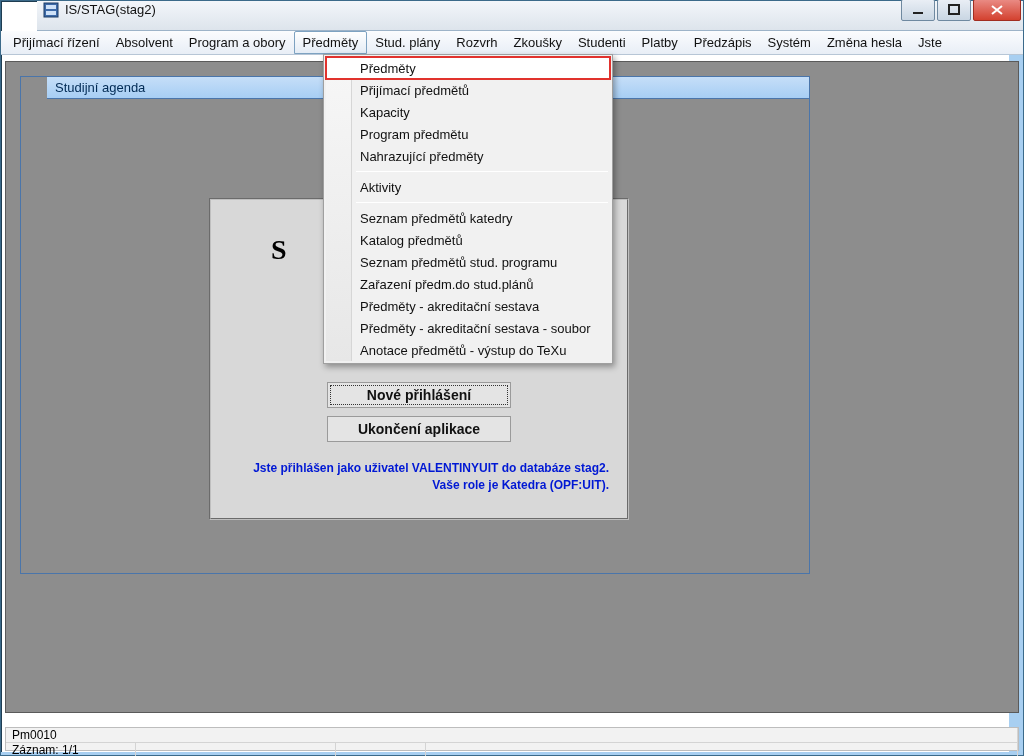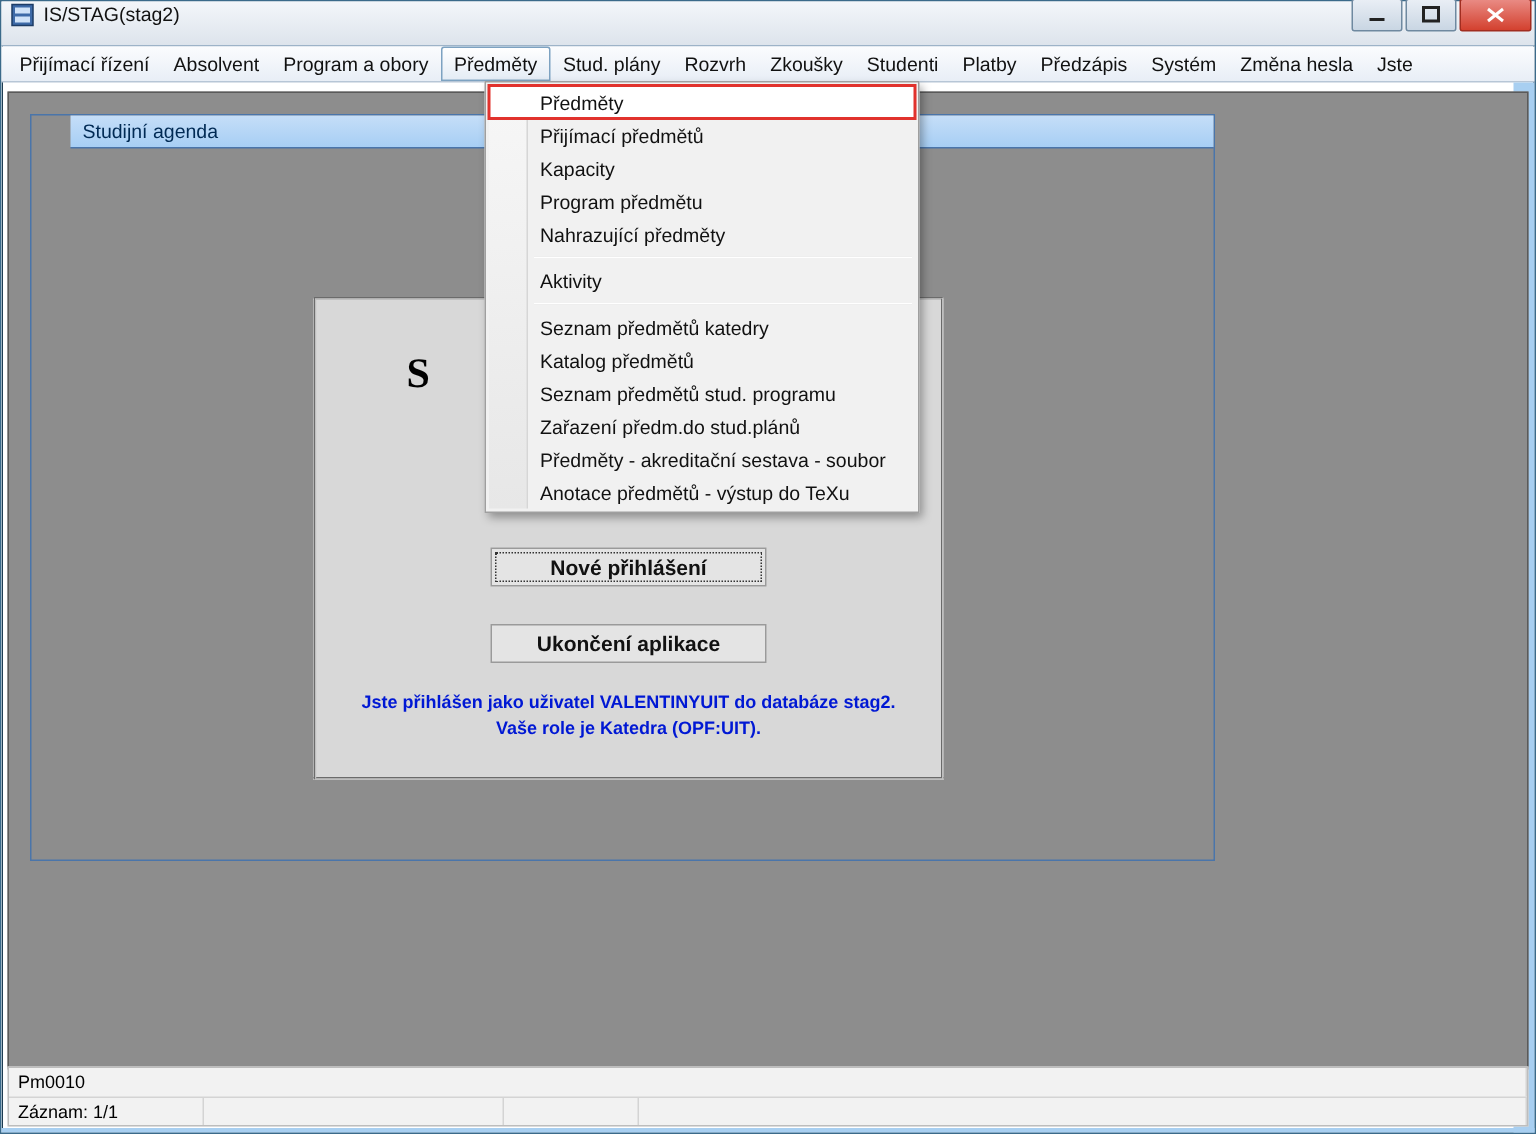--- a/index.html
+++ b/index.html
@@ -1,20 +1,20 @@
 <!DOCTYPE html>
 <html><head>
 <meta charset="utf-8">
 <style>
   * { box-sizing: border-box; margin: 0; padding: 0; }
   html, body { width: 1024px; height: 756px; overflow: hidden; font-family: "Segoe UI", Tahoma, sans-serif; font-size: 13px; background: #5a8fb0; }
 
   
   .window { position: absolute; left: 0; top: 0; width: 1024px; height: 756px; border: 1px solid #3b6a8a; background: #fff; box-shadow: 0 0 0 1px #1f3d52 inset; }
-  .titlebar { height: 30px; background: linear-gradient(#f3f6fa, #dde4ec); border-bottom: 1px solid #9db3c8; display: flex; align-items: center; padding: 0 2px 12px 6px; }
+  .titlebar { height: 30px; background: linear-gradient(#f3f6fa, #dde4ec); border-bottom: 1px solid #9db3c8; display: flex; align-items: center; padding: 0 2px 12px 6px; margin-left: 36px; }
   .titlebar .app-icon { width: 16px; height: 16px; margin-right: 6px; display: inline-flex; align-items: center; justify-content: center; }
   .titlebar .title { flex: 1; color: #111; font-size: 13px; }
   .win-controls { display: flex; gap: 0; margin-left: auto; }
   .win-btn { width: 34px; height: 22px; border: 1px solid #6f89a0; background: linear-gradient(#e9eef5,#c9d6e3); display: inline-flex; align-items: center; justify-content: center; font-size: 12px; border-radius: 2px; margin-left: 2px; }
   .win-btn.close-btn { width: 48px; background: linear-gradient(#e98a83,#d3412f); border-color: #a12d20; color: #fff; font-weight: bold; }
 
   
   .menubar { height: 24px; background: linear-gradient(#fbfcfe,#e8eef6); border-bottom: 1px solid #b7c6d6; display: flex; align-items: stretch; padding: 0 4px; }
   .menu-item { padding: 2px 8px; display: inline-flex; align-items: center; cursor: default; color: #111; }
   .menu-item.active { border: 1px solid #7da2c1; background: linear-gradient(#ffffff,#e4ecf5); border-radius: 2px 2px 0 0; }
@@ -23,35 +23,35 @@
   .client { position: absolute; left: 4px; right: 4px; top: 60px; bottom: 42px; background: #8d8d8d; border: 1px solid #5a5a5a; }
 
   
   .subwindow { position: absolute; left: 14px; top: 14px; width: 790px; height: 498px; border: 1px solid #4a75aa; background: #8d8d8d; padding-left: 26px; }
   .sub-titlebar { height: 22px; background: linear-gradient(#c5def8,#a7cef4); border-bottom: 1px solid #4a75aa; color: #002a54; padding: 0 8px; display: flex; align-items: center; font-size: 13px; }
   .sub-client { position: absolute; left: 0; right: 0; top: 22px; bottom: 0; }
 
   
   .login-panel { position: absolute; left: 188px; top: 99px; width: 420px; height: 322px; background: #d8d8d8; border: 2px groove #bfbfbf; }
   .login-inner { position: absolute; left: 0; right: 0; bottom: 24px; display: flex; flex-direction: column; align-items: center; gap: 8px; }
-  .login-btn { width: 184px; height: 26px; background: #e4e4e4; border: 1px solid #9a9a9a; font-size: 14px; font-weight: bold; color: #111; margin-top: 17px; }
+  .login-btn { width: 184px; height: 26px; background: #e4e4e4; border: 1px solid #9a9a9a; font-size: 14px; font-weight: bold; color: #111; }
   .login-btn.primary { outline: 1px dotted #333; outline-offset: -4px; }
-  .status-text { color: #0018d4; font-weight: bold; font-size: 12px; text-align: center; width: 380px; line-height: 1.4; margin-top: 10px; }
+  .status-text { color: #0018d4; font-weight: bold; font-size: 12px; text-align: right; width: 380px; line-height: 1.4; margin-top: 10px; }
   .big-s { position: absolute; left: 60px; top: 34px; font-size: 28px; font-weight: bold; color: #000; font-family: "Times New Roman", serif; }
 
   
   .dropdown { position: absolute; top: 53px; left: 322px; width: 290px; background: #f1f1f1; border: 1px solid #9f9f9f; box-shadow: 2px 3px 6px rgba(0,0,0,0.35); z-index: 50; padding: 2px 2px; }
   .dropdown .gutter { position: absolute; left: 2px; top: 2px; bottom: 2px; width: 26px; background: linear-gradient(#f7f7f7,#e7e7e7); border-right: 1px solid #d6d6d6; }
   .dd-item { position: relative; height: 22px; display: flex; align-items: center; padding-left: 34px; padding-right: 14px; color: #111; cursor: default; white-space: nowrap; }
   .dd-item.disabled { color: #8f8f8f; }
   .dd-item.highlight { outline: 2px solid #e1322d; outline-offset: -1px; background: #fff; z-index: 2; }
   .dd-sep { height: 1px; margin: 4px 2px 4px 30px; background: #c7c7c7; border-bottom: 1px solid #fff; }
 
   
-  .statusbar { position: absolute; left: 4px; right: 4px; bottom: 4px; height: 40px; background: #f2f2f2; border: 1px solid #bdbdbd; display: flex; flex-direction: column; }
+  .statusbar { position: absolute; left: 4px; right: 4px; bottom: 4px; height: 24px; background: #f2f2f2; border: 1px solid #bdbdbd; display: flex; flex-direction: column; }
   .status-row { flex: 1; display: flex; align-items: center; border-top: 1px solid #d4d4d4; }
   .status-row:first-child { border-top: none; }
   .status-cell { height: 100%; display: flex; align-items: center; padding: 0 6px; border-right: 1px solid #d4d4d4; font-size: 12px; }
   .status-cell.wide { flex: 1; }
 
   .right-blue { position: absolute; right: 0; top: 54px; bottom: 0; width: 14px; background: #a8cff1; }
   .bottom-blue { position: absolute; left: 0; right: 0; bottom: 0; height: 3px; background: #a8cff1; }
 </style>
 </head>
 <body>
@@ -127,20 +127,21 @@
       <div class="dd-item">Kapacity</div>
       <div class="dd-item">Program předmětu</div>
       <div class="dd-item">Nahrazující předměty</div>
       <div class="dd-sep"></div>
       <div class="dd-item">Aktivity</div>
       <div class="dd-sep"></div>
       <div class="dd-item">Seznam předmětů katedry</div>
       <div class="dd-item">Katalog předmětů</div>
       <div class="dd-item">Seznam předmětů stud. programu</div>
       <div class="dd-item">Zařazení předm.do stud.plánů</div>
+      <div class="dd-item">Předměty - akreditační sestava</div>
       <div class="dd-item">Předměty - akreditační sestava - soubor</div>
       <div class="dd-item">Anotace předmětů - výstup do TeXu</div>
     </div>
 
   <div class="statusbar">
     <div class="status-row">
       <div class="status-cell wide">Pm0010</div>
     </div>
     <div class="status-row">
       <div class="status-cell" style="width:130px">Záznam: 1/1</div>

